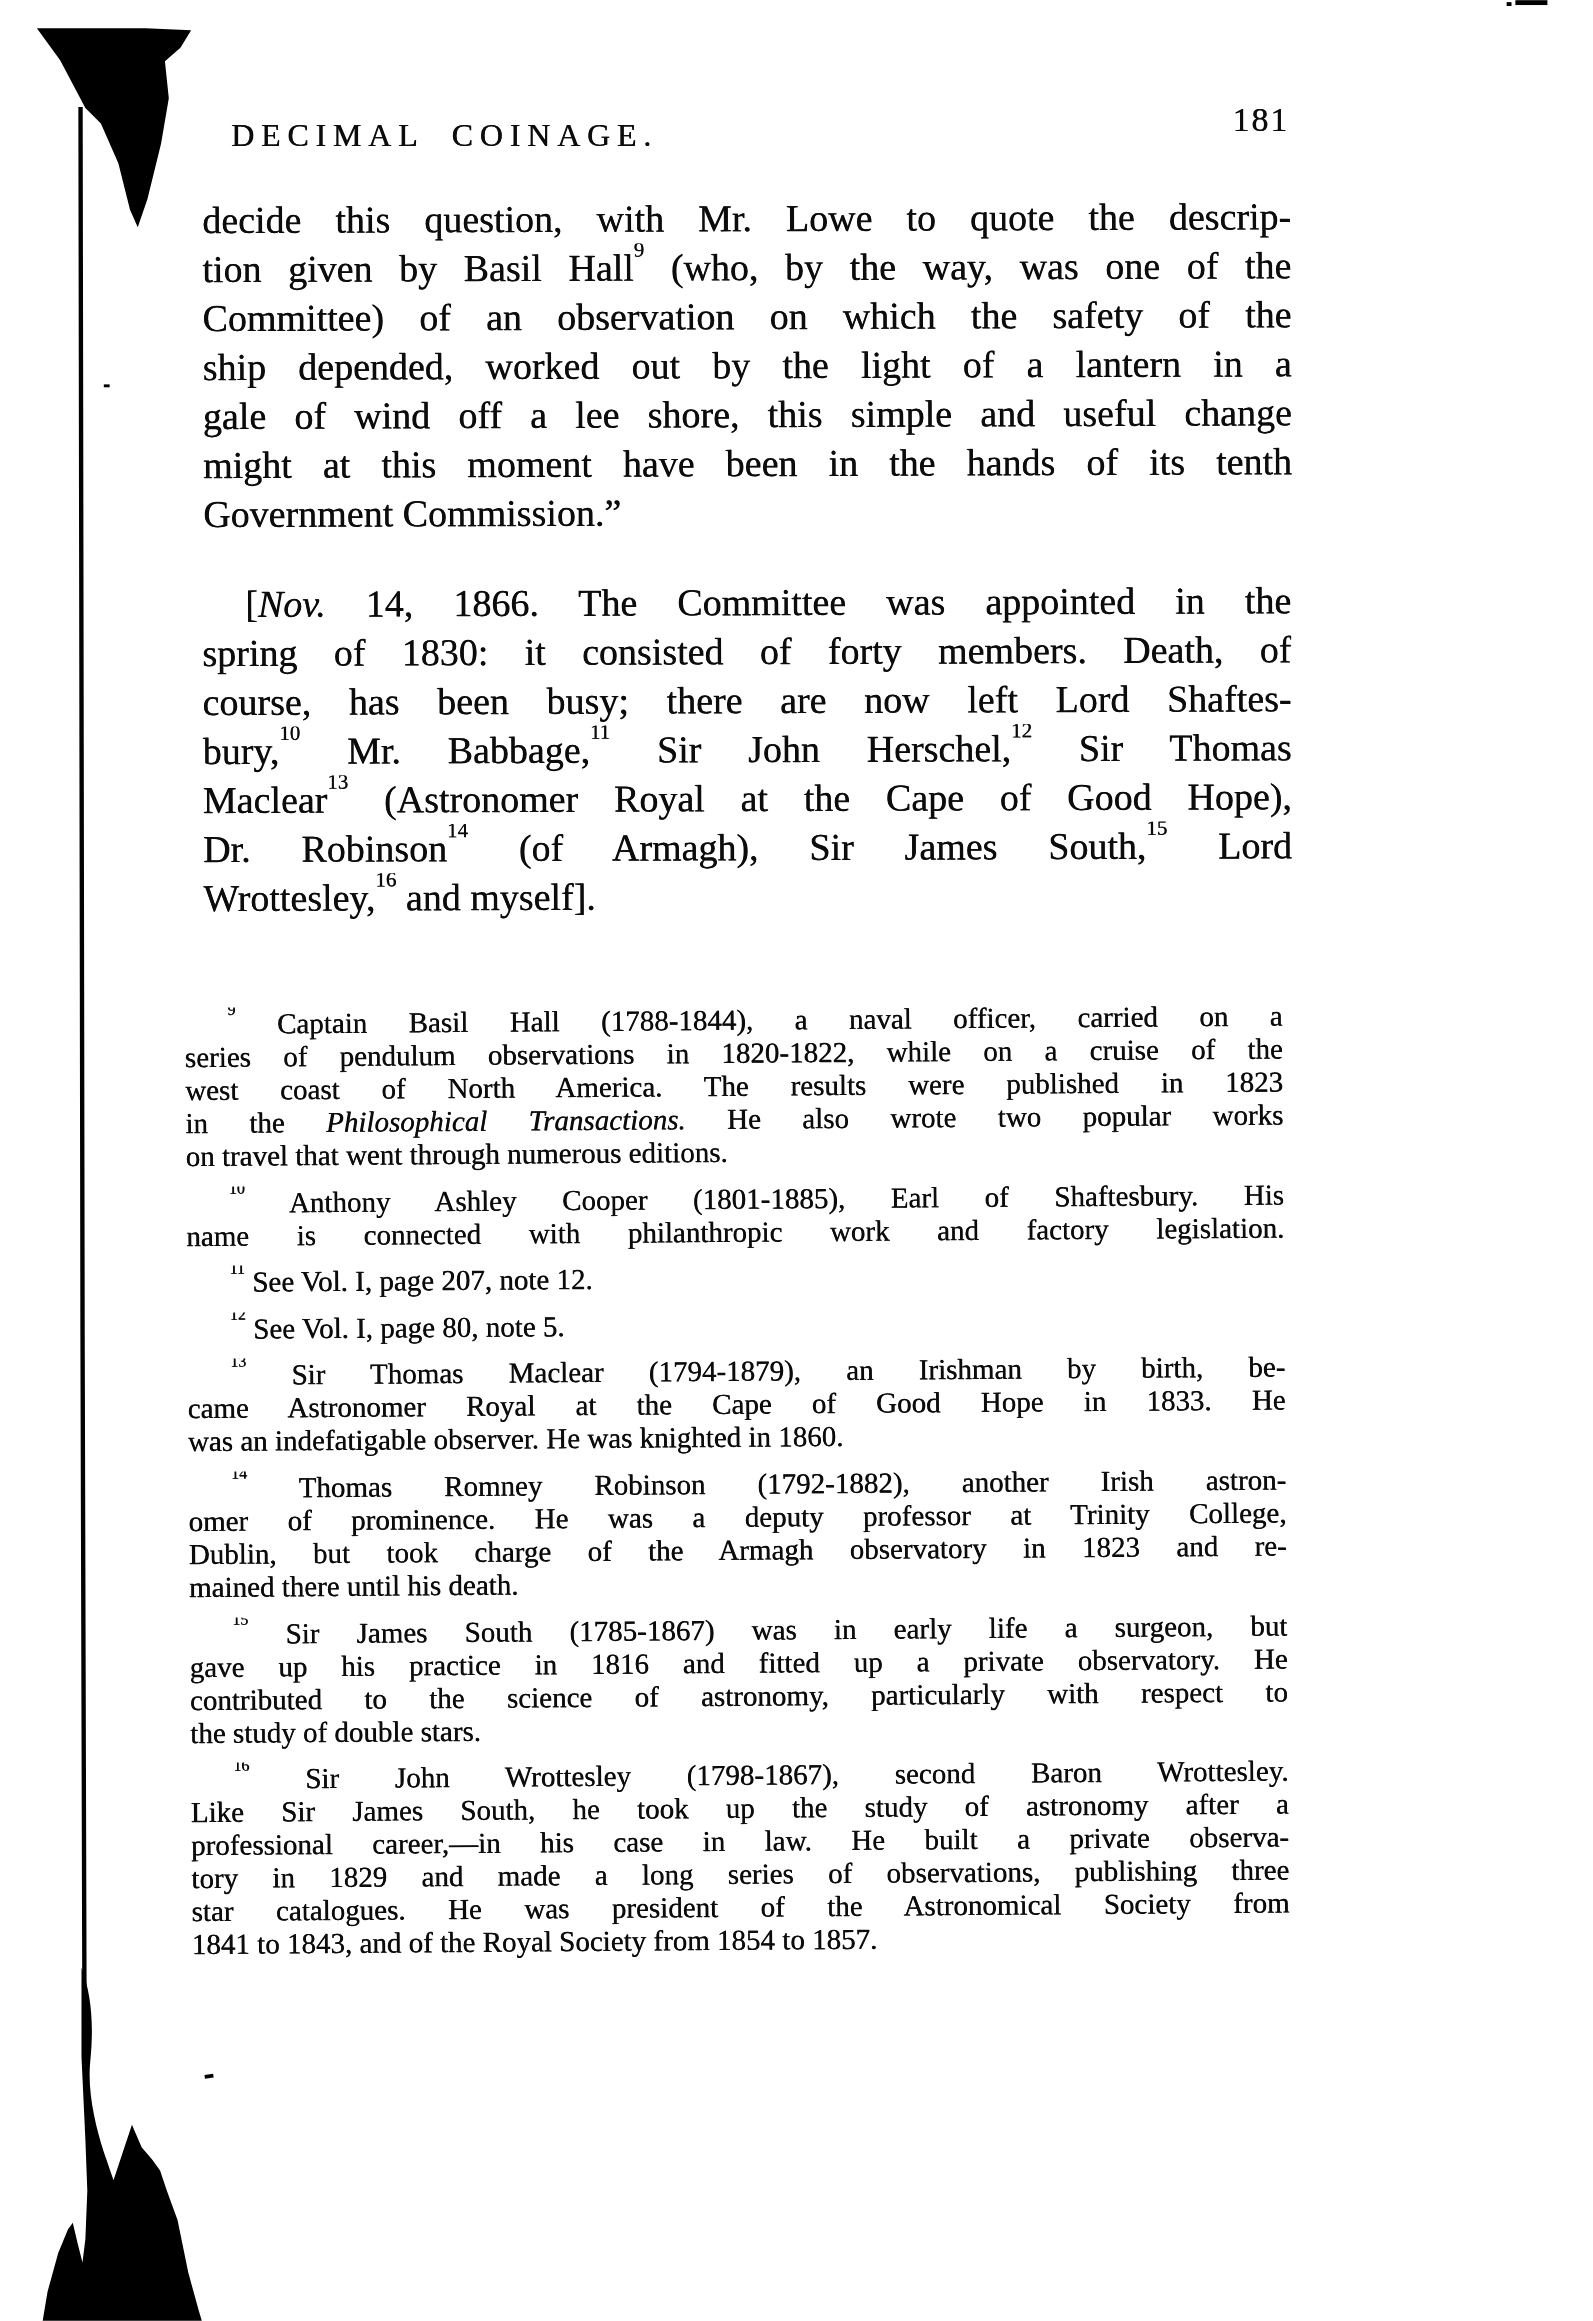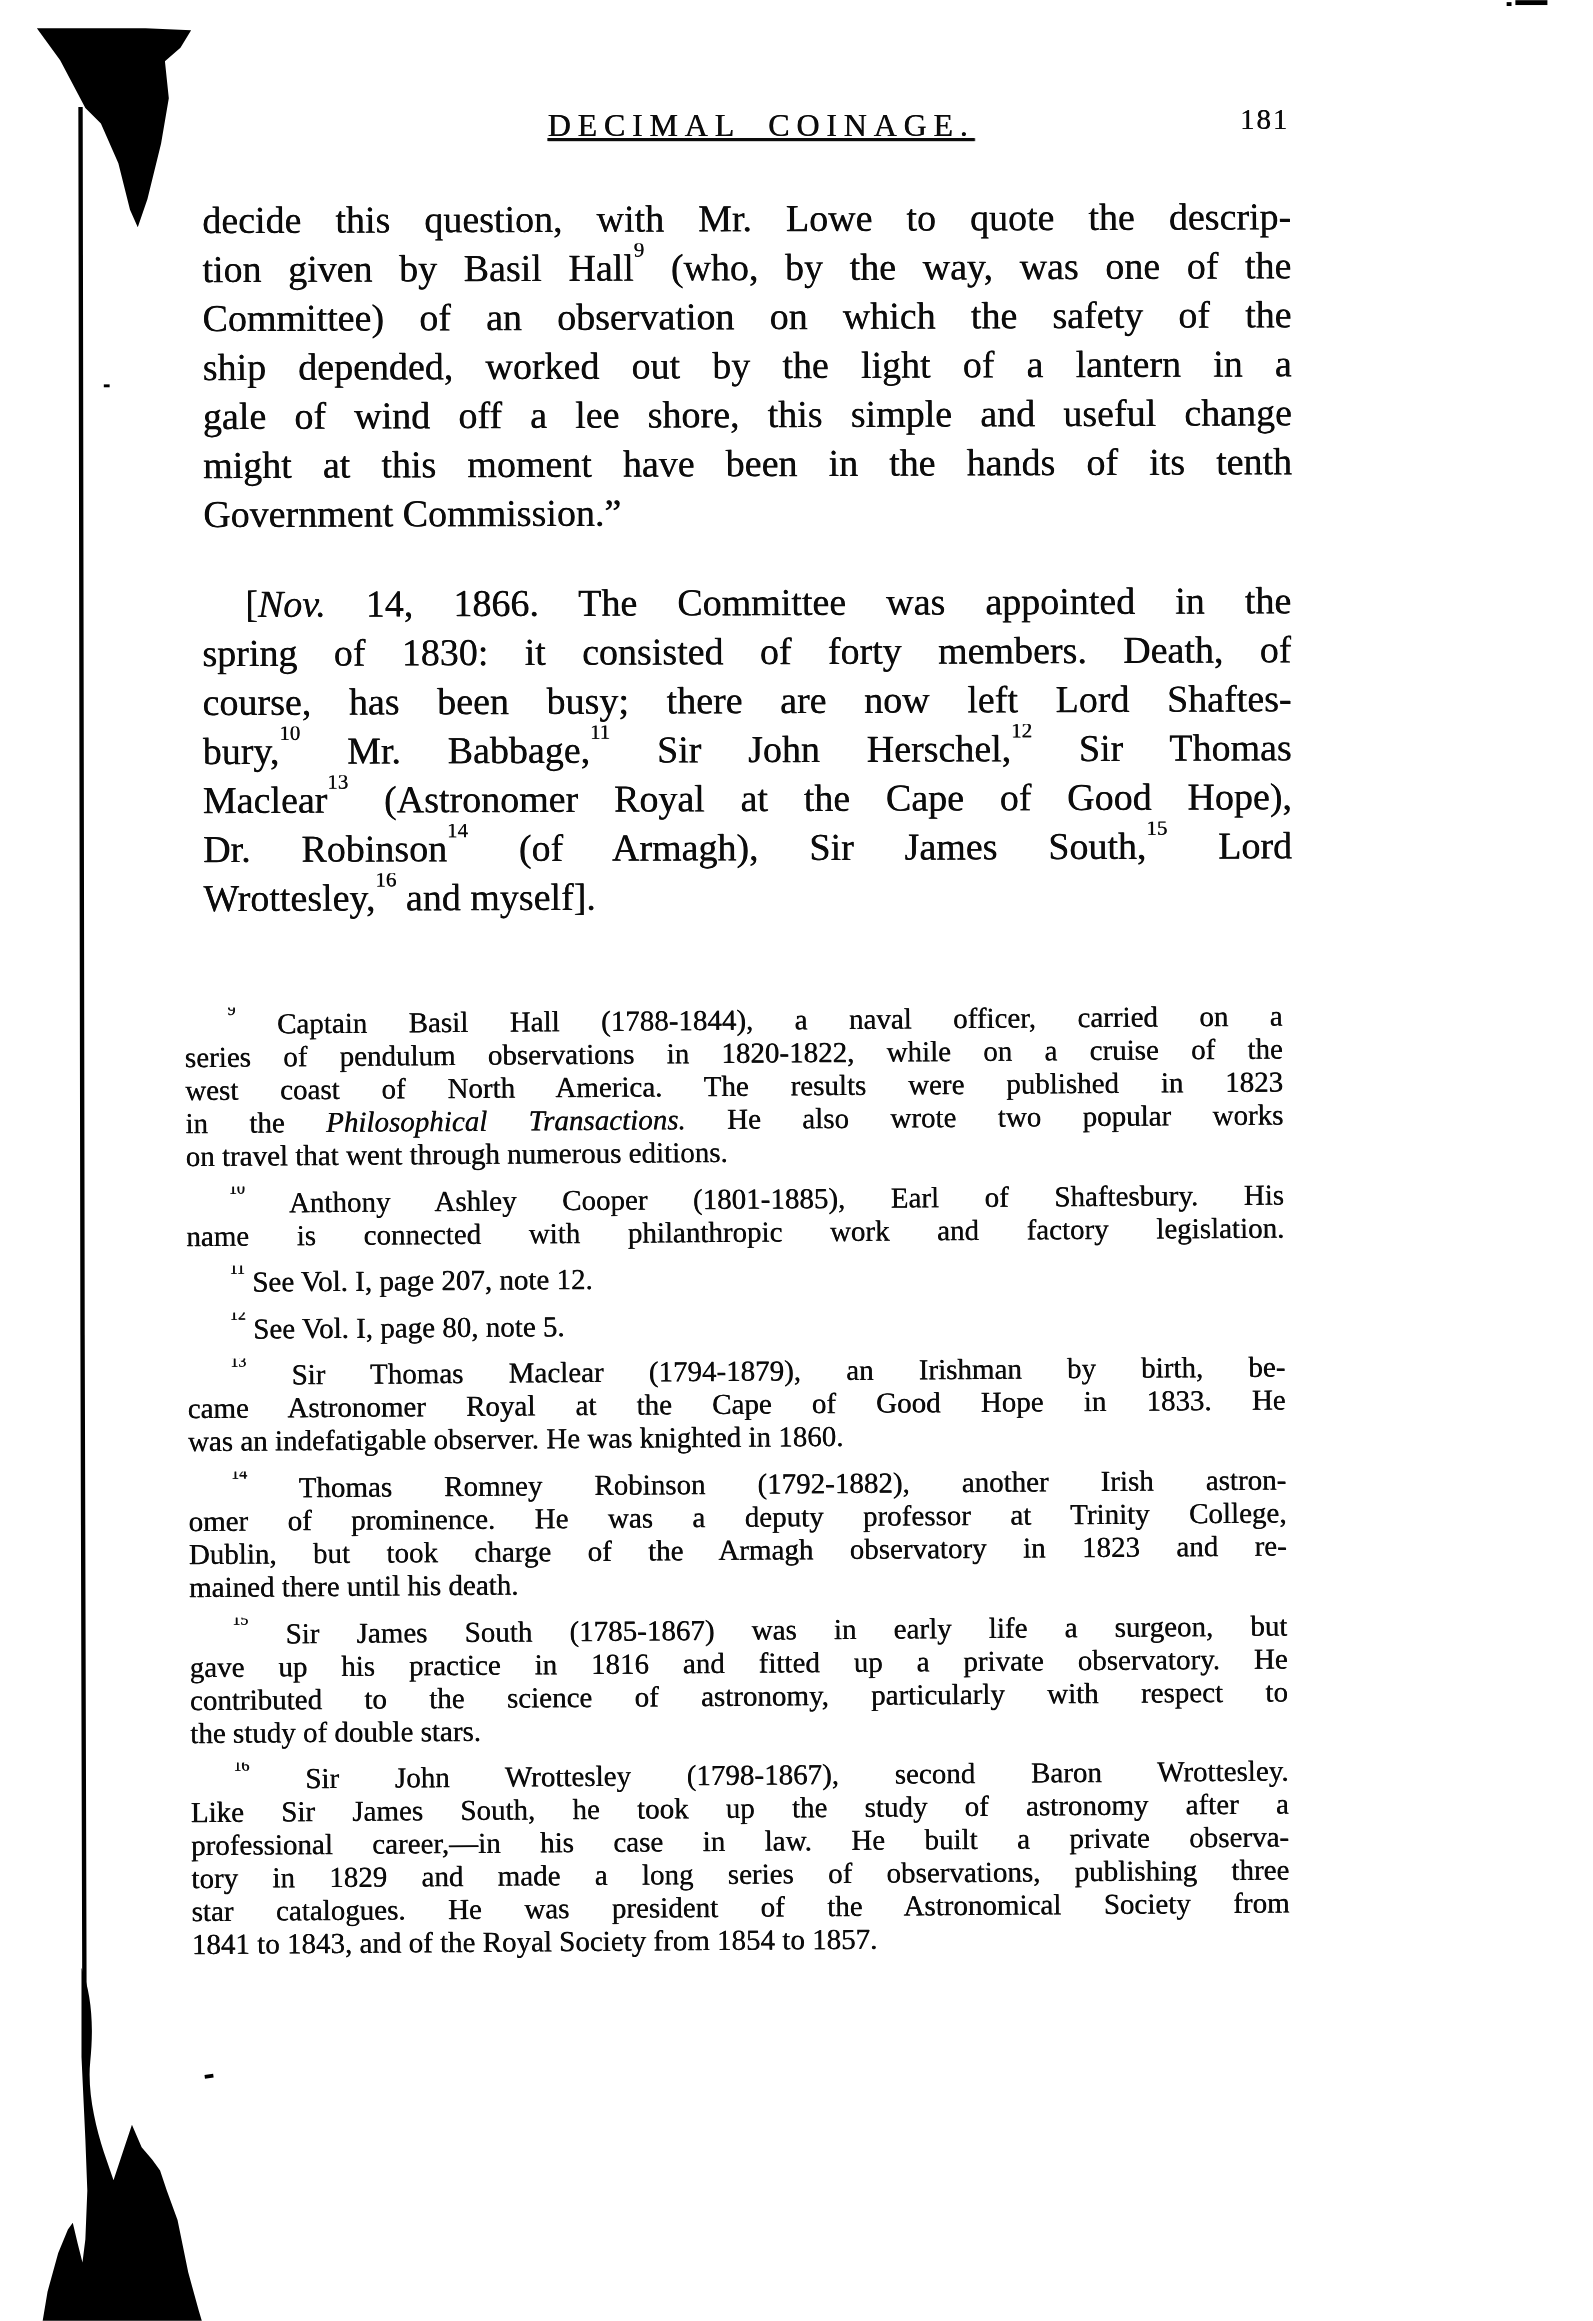--- a/index.html
+++ b/index.html
@@ -10,30 +10,29 @@
     overflow:hidden;
     font-family:"Liberation Serif","DejaVu Serif",serif;
     color:#0c0c0c;
   }
   .page{position:absolute;inset:0;}
   
   .running-header{
     position:absolute;left:202px;top:97px;width:1089px;height:49px;
   }
   .running-title{
-    position:absolute;left:29px;right:0;top:12px;
-    text-align:center;
+    position:absolute;left:29px;right:0;top:22px;
+    text-align:left;
     font-size:32px;line-height:32px;
     letter-spacing:6.8px;word-spacing:13.6px;
     text-shadow:0.4px 0.2px 0 currentColor;
-    text-decoration:underline;
   }
   .page-number{
     position:absolute;right:1.9px;top:0;
-    font-size:29px;line-height:45px;letter-spacing:1.9px;
+    font-size:34px;line-height:45px;letter-spacing:1.9px;
     text-shadow:0.4px 0.2px 0 currentColor;
   }
   
   .para{
     position:absolute;left:202px;width:1089px;
     font-size:38px;line-height:49px;
     transform:rotate(-0.2deg);transform-origin:0 0;
     text-shadow:0.4px 0.2px 0 currentColor;
   }
   .para-1{top:196px;}

